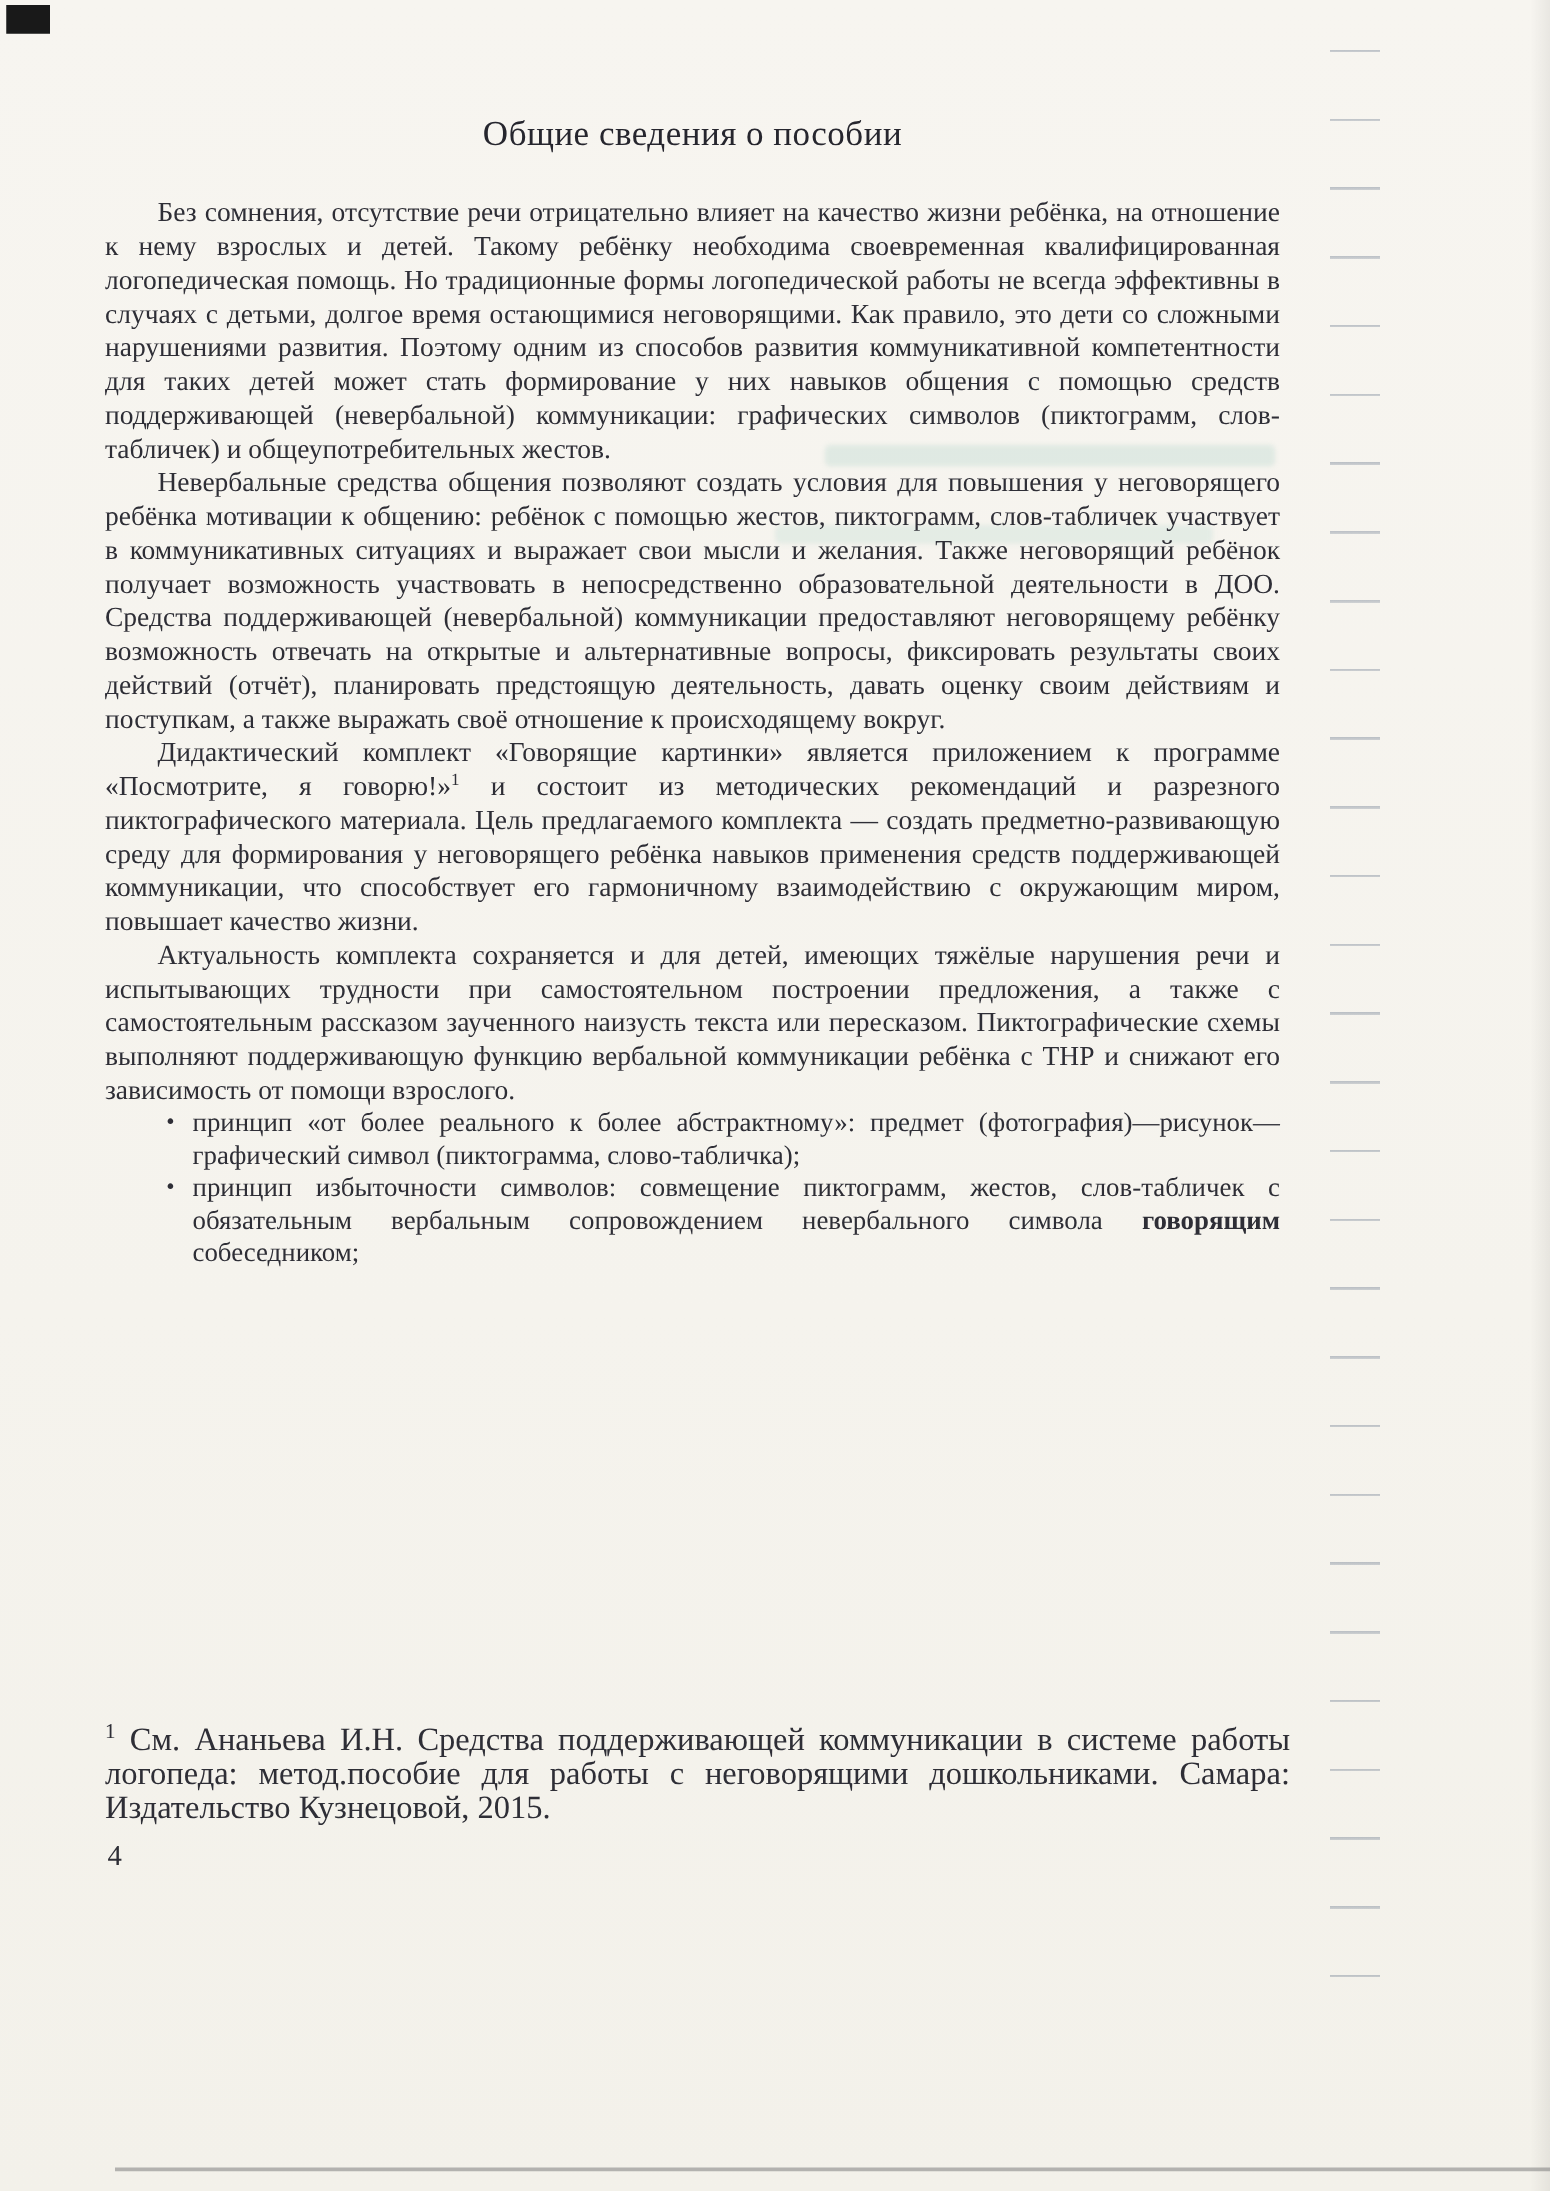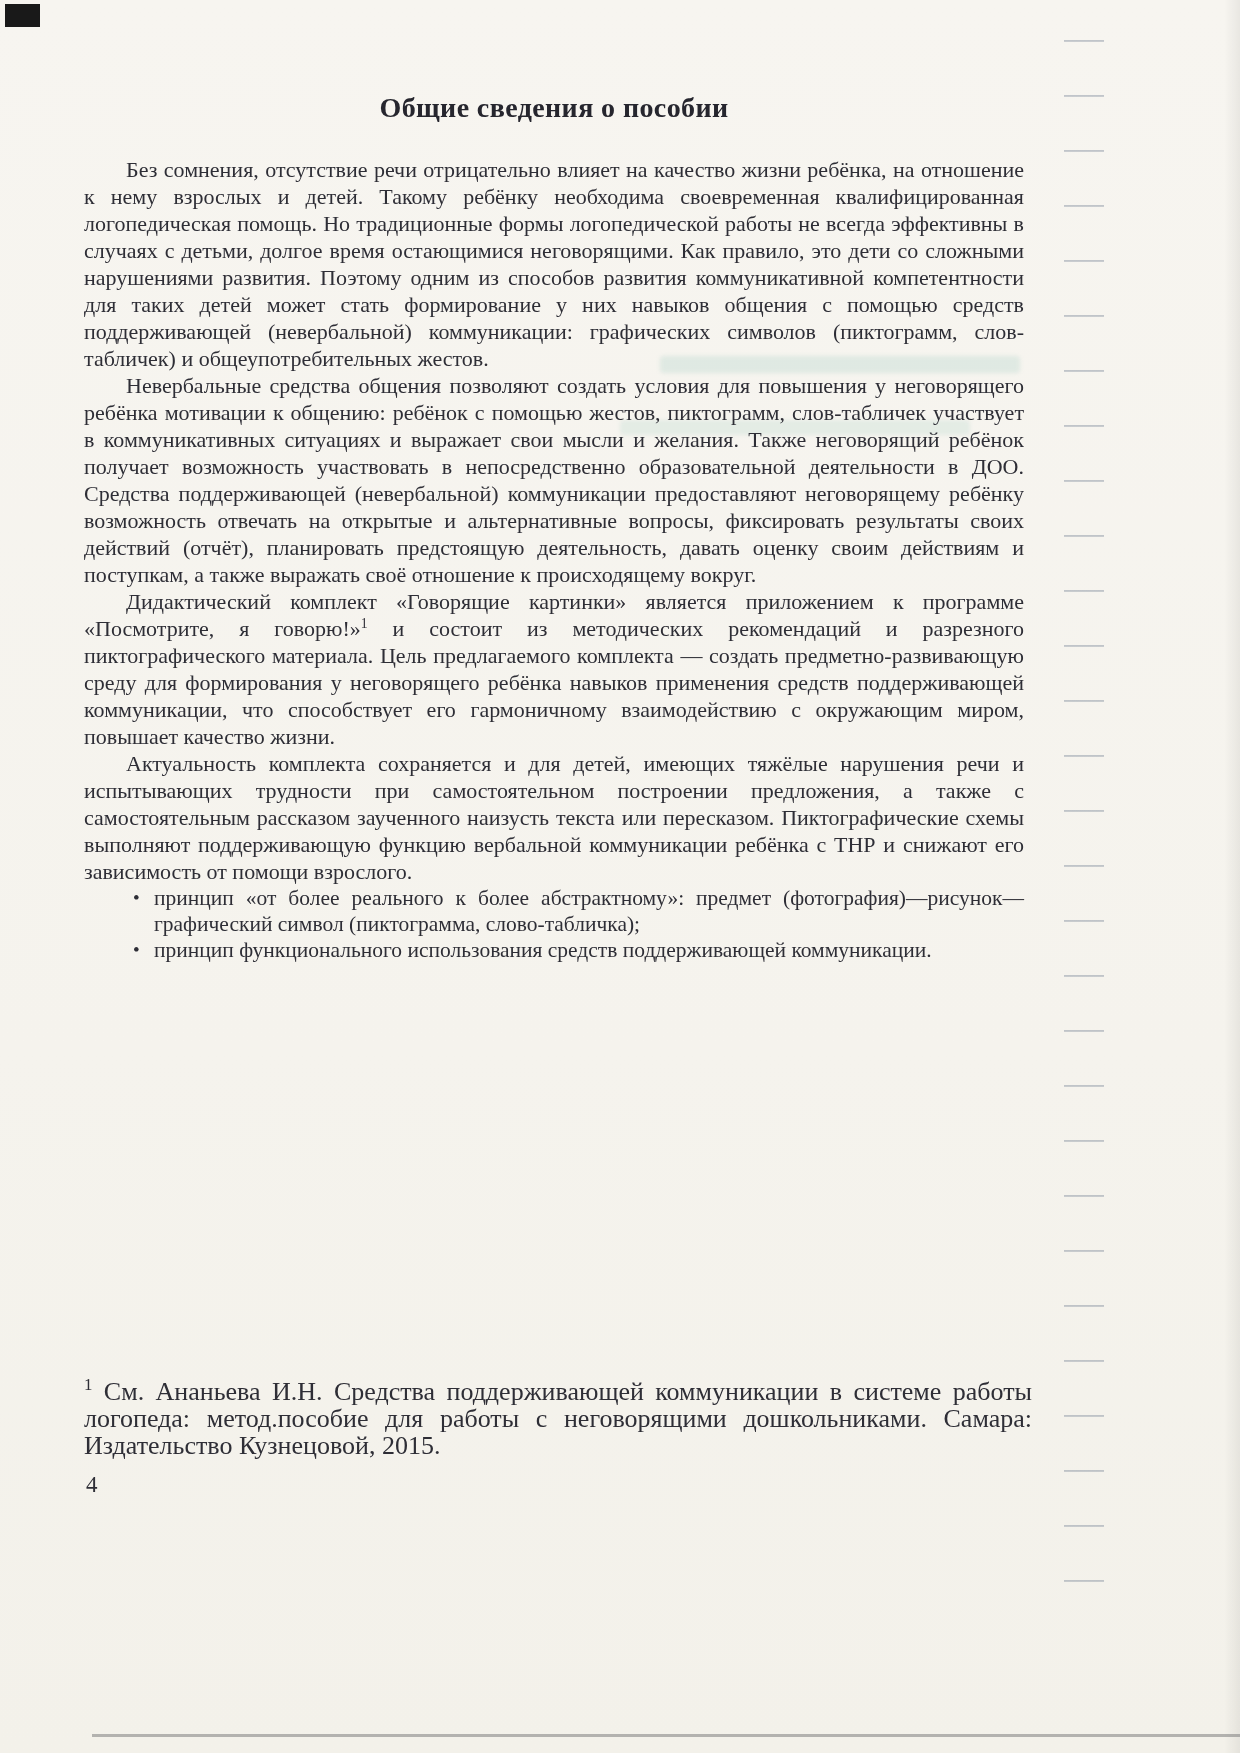--- a/index.html
+++ b/index.html
@@ -49,21 +49,21 @@
     position: absolute; left: 620px; top: 420px; width: 350px; height: 15px;
     background: rgba(70, 165, 150, 0.10); filter: blur(2px); border-radius: 4px;
   }
 
   
   .content {
     position: absolute; left: 84px; top: 92px; width: 940px;
   }
   .doc-title {
     margin: 0 0 32px 0;
-    font-size: 28px; font-weight: bold;
+    font-size: 28px; font-weight: normal;
     text-align: center;
     letter-spacing: 0.4px;
     color: #26262e;
   }
   .body-text p {
     margin: 0;
     font-size: 22px;
     line-height: 27px;
     text-align: justify;
     text-indent: 42px;
@@ -118,21 +118,21 @@
     <h1 class="doc-title">Общие сведения о пособии</h1>
 
     <div class="body-text">
       <p>Без сомнения, отсутствие речи отрицательно влияет на качество жизни ребёнка, на отношение к нему взрослых и детей. Такому ребёнку необходима своевременная квалифицированная логопедическая помощь. Но традиционные формы логопедической работы не всегда эффективны в случаях с детьми, долгое время остающимися неговорящими. Как правило, это дети со сложными нарушениями развития. Поэтому одним из способов развития коммуникативной компетентности для таких детей может стать формирование у них навыков общения с помощью средств поддерживающей (невербальной) коммуникации: графических символов (пиктограмм, слов-табличек) и общеупотребительных жестов.</p>
       <p>Невербальные средства общения позволяют создать условия для повышения у неговорящего ребёнка мотивации к общению: ребёнок с помощью жестов, пиктограмм, слов-табличек участвует в коммуникативных ситуациях и выражает свои мысли и желания. Также неговорящий ребёнок получает возможность участвовать в непосредственно образовательной деятельности в ДОО. Средства поддерживающей (невербальной) коммуникации предоставляют неговорящему ребёнку возможность отвечать на открытые и альтернативные вопросы, фиксировать результаты своих действий (отчёт), планировать предстоящую деятельность, давать оценку своим действиям и поступкам, а также выражать своё отношение к происходящему вокруг.</p>
       <p><span>Дидактический комплект «Говорящие картинки» является приложением к программе «Посмотрите, я говорю!»</span><sup class="fn-ref">1</sup><span> и состоит из методических рекомендаций и разрезного пиктографического материала. Цель предлагаемого комплекта — создать предметно-развивающую среду для формирования у неговорящего ребёнка навыков применения средств поддерживающей коммуникации, что способствует его гармоничному взаимодействию с окружающим миром, повышает качество жизни.</span></p>
       <p>Актуальность комплекта сохраняется и для детей, имеющих тяжёлые нарушения речи и испытывающих трудности при самостоятельном построении предложения, а также с самостоятельным рассказом заученного наизусть текста или пересказом. Пиктографические схемы выполняют поддерживающую функцию вербальной коммуникации ребёнка с ТНР и снижают его зависимость от помощи взрослого.</p>
 
       <ul class="principles">
         <li><span>принцип «от более реального к более абстрактному»: предмет (фотография)—рисунок—графический символ (пиктограмма, слово-табличка);</span></li>
-        <li><span>принцип функционального использования средств поддерживающей коммуникации.</span></li>
+        <li><span>принцип избыточности символов: совмещение пиктограмм, жестов, слов-табличек с обязательным вербальным сопровождением невербального символа </span><b>говорящим</b><span> собеседником;</span></li>
       </ul>
     </div>
   </div>
 
   <div class="footnote">
     <sup>1</sup>
     <span>См. Ананьева И.Н. Средства поддерживающей коммуникации в системе работы логопеда: метод.пособие для работы с неговорящими дошкольниками. Самара: Издательство Кузнецовой, 2015.</span>
   </div>
 
   <div class="page-number">4</div>

